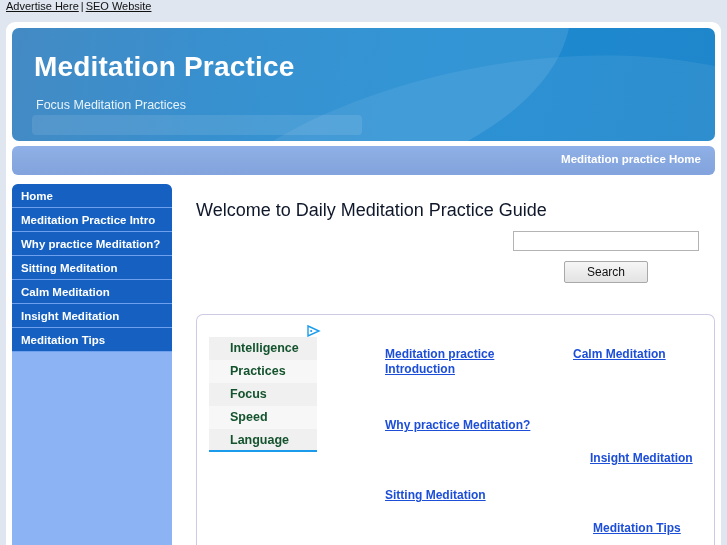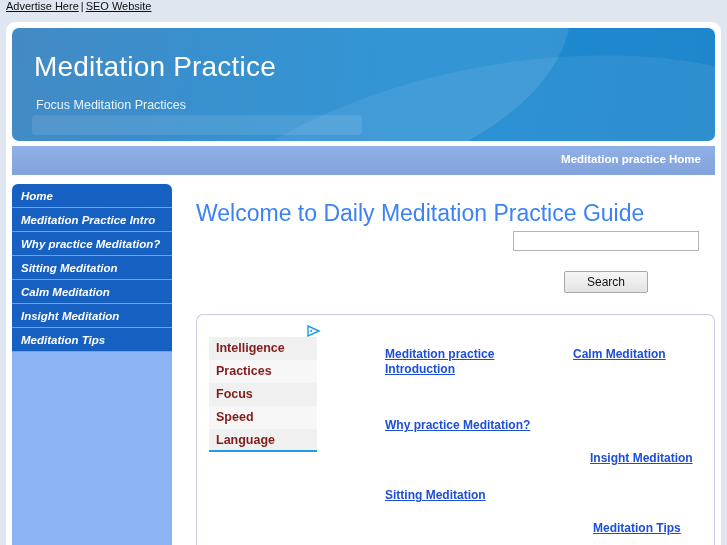--- a/index.html
+++ b/index.html
@@ -83,41 +83,41 @@
     height: 20px;
     background: rgba(255,255,255,0.10);
     border-radius: 4px;
   }
   .banner h1 {
     position: absolute;
     left: 22px;
     top: 23px;
     margin: 0;
     font-size: 28px;
-    font-weight: normal;
+    font-weight: bold;
     color: #ffffff;
     letter-spacing: 0.2px;
   }
   .banner .tagline {
     position: absolute;
     left: 24px;
     top: 70px;
     font-size: 12.5px;
     color: #e8f3fb;
   }
 
   
   .navbar {
     position: absolute;
     left: 6px;
     top: 124px;
     width: 703px;
     height: 29px;
     background: linear-gradient(180deg, #8fb0e8 0%, #88a8e0 55%, #82a3dd 100%);
-    border-radius: 0;
+    border-radius: 6px;
     box-sizing: border-box;
   }
   .navbar .nav-link {
     position: absolute;
     right: 14px;
     top: 7px;
     font-size: 11.5px;
     font-weight: bold;
     color: #ffffff;
     text-decoration: none;
@@ -127,21 +127,20 @@
   .sidebar {
     position: absolute;
     left: 6px;
     top: 162px;
     width: 160px;
     height: 361px;
     background: #8cb4f5;
     border-radius: 6px 6px 0 0;
     box-sizing: border-box;
     overflow: hidden;
-    font-style: italic;
   }
   .menu-item {
     display: block;
     height: 24px;
     line-height: 24px;
     padding-left: 9px;
     font-size: 11.5px;
     font-weight: bold;
     color: #ffffff;
     text-decoration: none;
@@ -154,23 +153,23 @@
   
   .main {
     position: absolute;
     left: 180px;
     top: 162px;
     width: 529px;
   }
   .welcome {
     margin: 0;
     padding: 16px 0 0 10px;
-    font-size: 23px;
+    font-size: 18px;
     font-weight: normal;
-    color: #3b82f6;
+    color: #0f172a;
   }
   .intro {
     position: absolute;
     left: 10px;
     top: 48px;
     width: 275px;
     margin: 0;
     font-size: 12px;
     line-height: 15.5px;
     color: #1a1a1a;
@@ -185,21 +184,21 @@
   .search-input {
     width: 186px;
     height: 20px;
     border: 1px solid #b4b4b4;
     background: #ffffff;
     font-family: "Liberation Sans", sans-serif;
     font-size: 12px;
     box-sizing: border-box;
   }
   .search-button {
-    margin-top: 20px;
+    margin-top: 10px;
     padding: 3px 22px;
     font-family: "Liberation Sans", sans-serif;
     font-size: 12px;
     color: #111111;
     background: linear-gradient(180deg, #f6f6f6 0%, #e3e3e3 100%);
     border: 1px solid #a9a9a9;
     border-radius: 2px;
   }
 
   
@@ -239,24 +238,24 @@
   }
   .ad-list {
     margin: 14px 0 0 4px;
     padding: 0;
     list-style: none;
     width: 108px;
   }
   .ad-list li {
     height: 23px;
     line-height: 23px;
-    padding-left: 7px;
+    padding-left: 21px;
     font-size: 12.5px;
     font-weight: bold;
-    color: #7f1d1d;
+    color: #14532d;
     background: #f0f0f0;
     box-sizing: border-box;
   }
   .ad-list li:nth-child(even) { background: #f7f7f7; }
   .ad-list li:last-child { border-bottom: 2px solid #1b9bec; }
 
   
   .links a {
     position: absolute;
     font-size: 12px;

